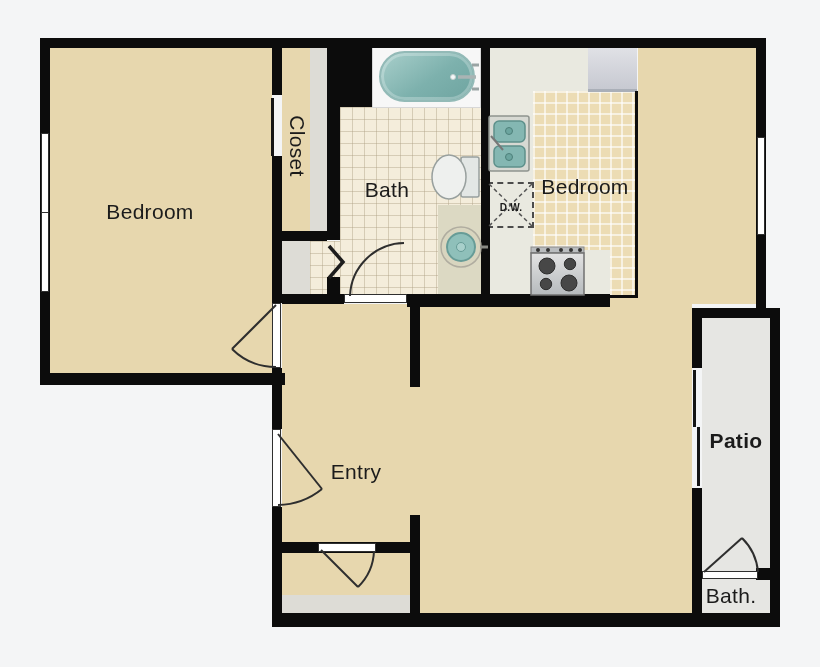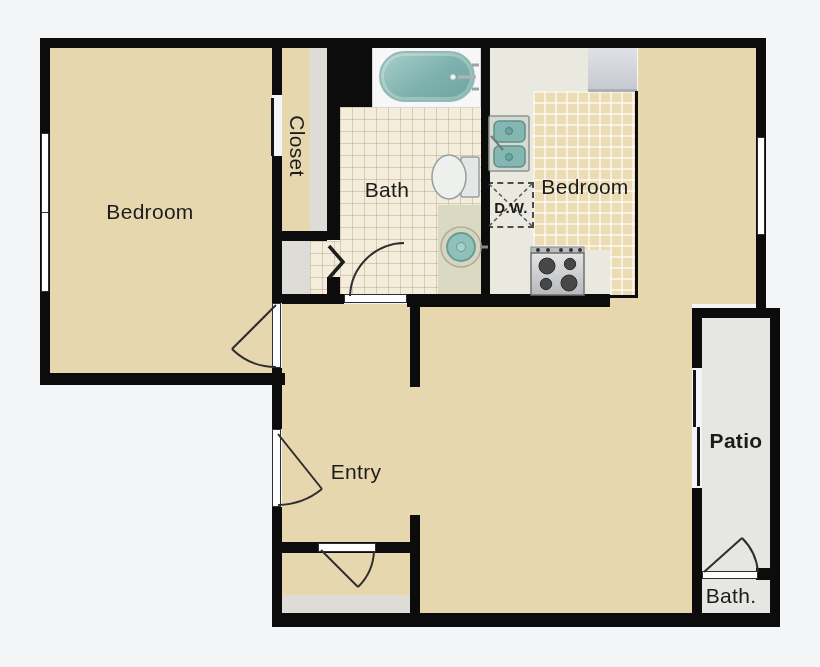--- a/index.html
+++ b/index.html
@@ -33,21 +33,21 @@
   .fridge{background:linear-gradient(to bottom,#e0e1e6,#c7c9d1);border-bottom:3px solid #aaafb8;box-sizing:border-box;}
   .tubsur{background:#f7f7f7;border:1px solid #d7d7d7;box-sizing:border-box;}
   .tub{background:linear-gradient(145deg,#a9cfcb,#7db1ad 55%,#6ea4a0);border:2px solid #93bab7;
        border-radius:26px;box-sizing:border-box;box-shadow:inset 0 0 0 3px rgba(255,255,255,.25);}
   .sinkctr{background:#dcd9c3;}
   .dw{border:2px dashed #4c4c4c;box-sizing:border-box;}
   
   .lbl{position:absolute;transform:translate(-50%,-50%);color:#1b1b1b;font-size:21px;
        white-space:nowrap;letter-spacing:.3px;}
   .lbl.vert{transform:translate(-50%,-50%) rotate(90deg);}
-  .lbl.small{font-size:15px;font-weight:bold;letter-spacing:.2px;}
+  .lbl.small{font-size:10px;font-weight:bold;letter-spacing:.2px;}
   svg.overlay{position:absolute;left:0;top:0;pointer-events:none;}
   
   .f-bedroom{left:50px;top:48px;width:222px;height:325px;}
   .f-closet{left:282px;top:48px;width:45px;height:183px;}
   .f-closet-gray{left:310px;top:48px;width:17px;height:183px;}
   .f-bath{left:340px;top:107px;width:141px;height:187px;}
   .f-hall-gray{left:282px;top:241px;width:28px;height:53px;}
   .f-hall-tile{left:310px;top:241px;width:30px;height:53px;}
   .f-kitchen{left:533px;top:91px;width:105px;height:204px;}
   .f-kpatch{left:610px;top:295px;width:28px;height:9px;}

